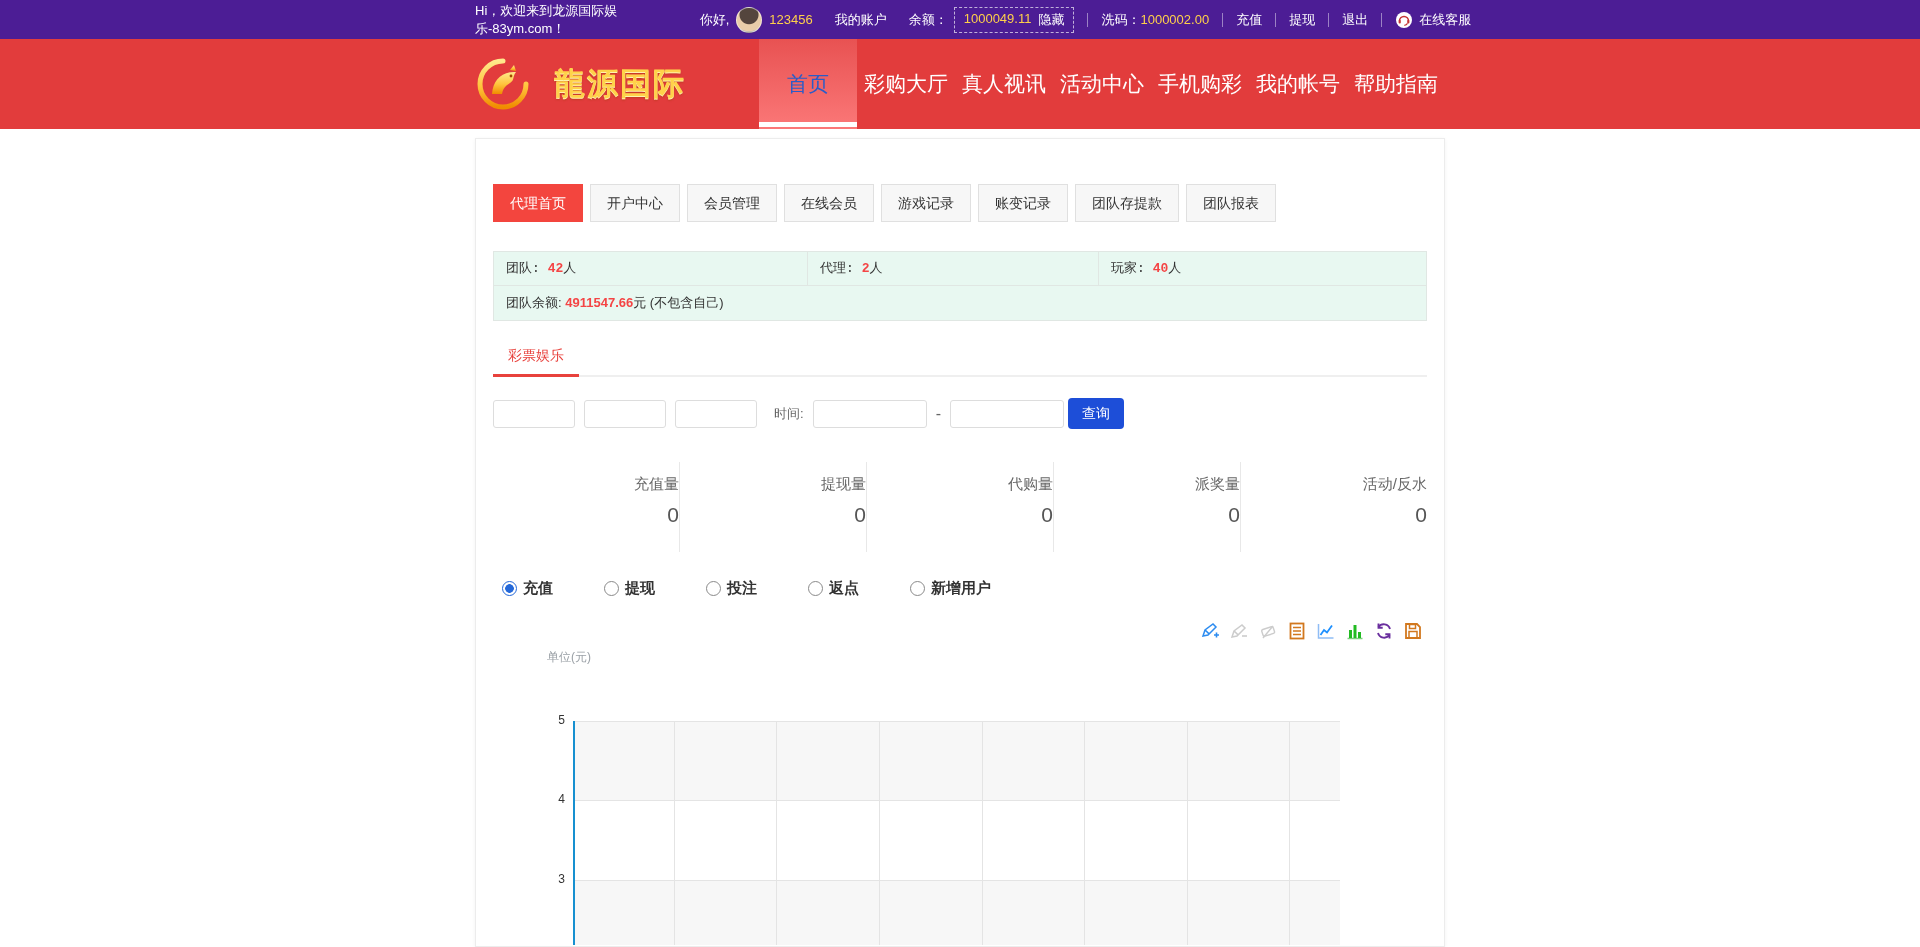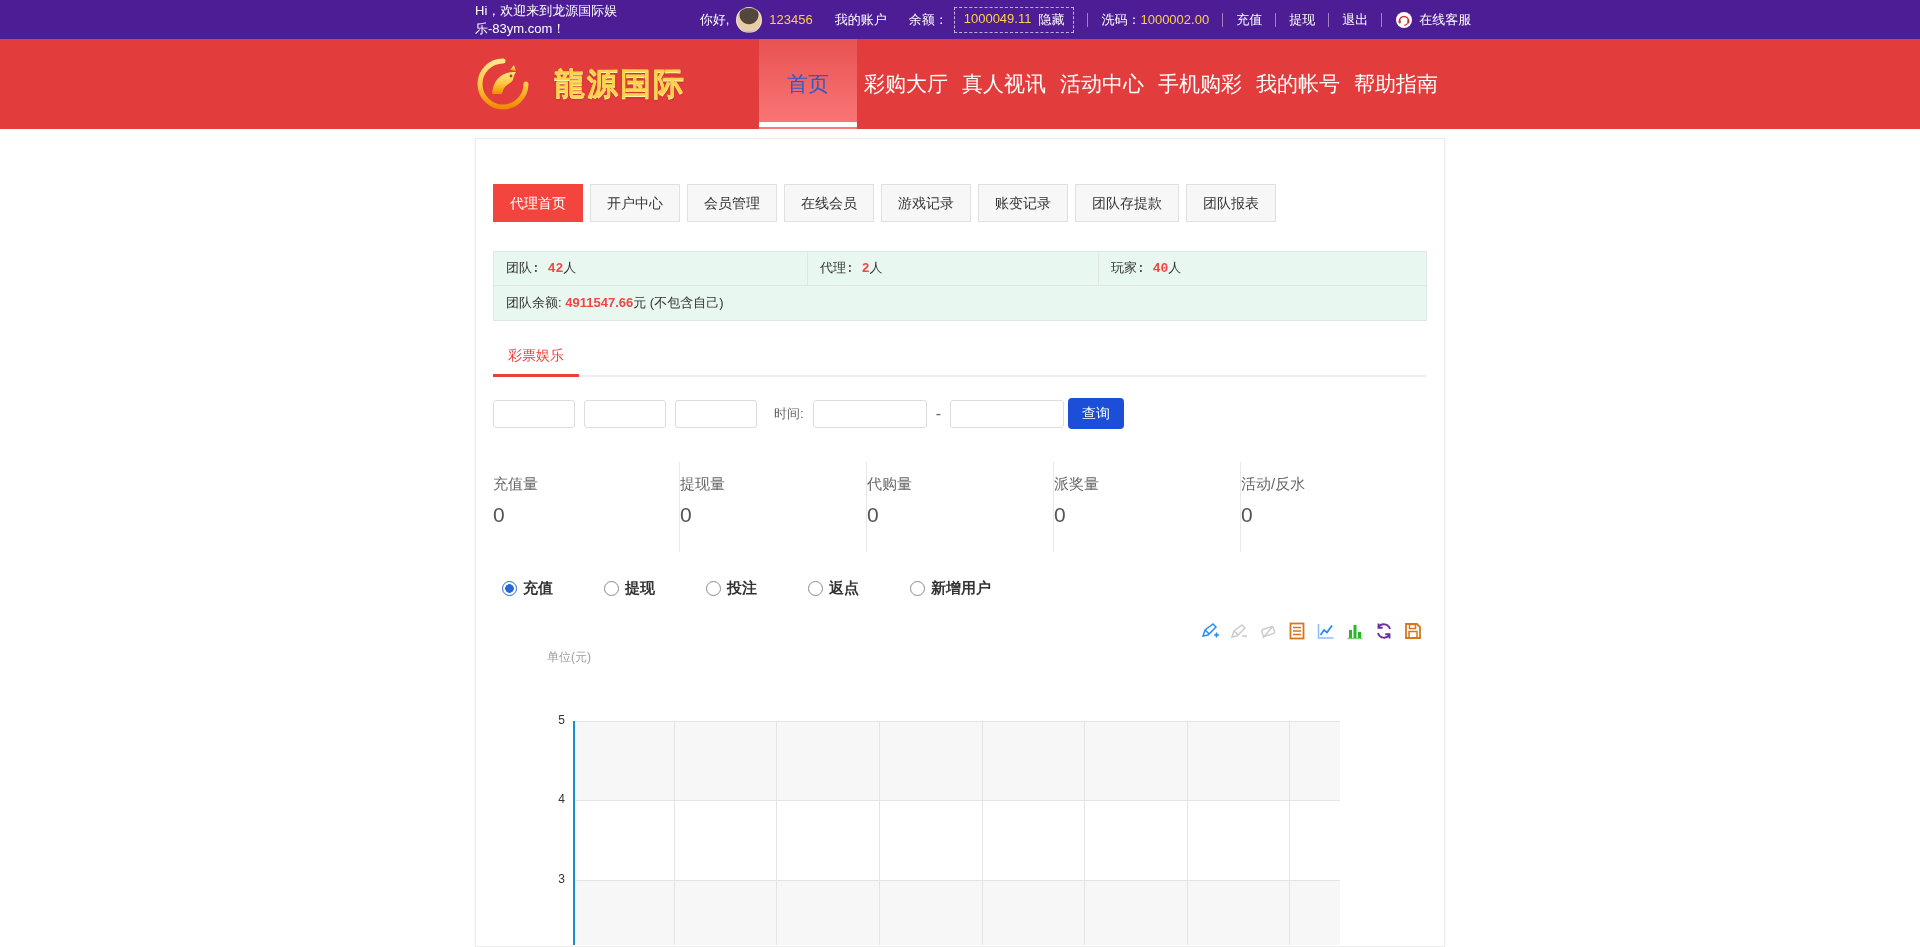--- a/index.html
+++ b/index.html
@@ -60,21 +60,21 @@
   .filter-row { margin-top:21px; display:flex; align-items:center; }
   .inp { width:82px; height:28px; border:1px solid #ddd; border-radius:3px; margin-right:9px; outline:none; padding:0 6px; font-size:13px; }
   .date-inp { width:114px; margin-right:0; }
   .time-label { margin:0 9px 0 8px; color:#666; font-size:13px; }
   .dash { margin:0 9px; color:#666; }
   .btn-search { margin-left:4px; width:56px; height:31px; background:#1d4ed8; color:#fff; border:none;
     border-radius:4px; font-size:14px; cursor:pointer; }
 
   
   .stats-row { margin-top:33px; display:flex; height:90px; }
-  .stat { flex:1; text-align:left; border-left:1px solid #e8e8e8; }
+  .stat { flex:1; text-align:right; border-left:1px solid #e8e8e8; }
   .stat:first-child { border-left:none; }
   .stat-label { margin-top:13px; font-size:15px; color:#666; }
   .stat-value { margin-top:9px; font-size:21px; color:#555; }
 
   
   .radio-row { margin-top:27px; display:flex; padding-left:9px; }
   .radio-item { width:102px; display:flex; align-items:center; font-size:15px; font-weight:bold; color:#333; cursor:pointer; }
   .radio-circle { width:15px; height:15px; border-radius:50%; border:1px solid #8a8a8a; margin-right:6px; background:#fff; }
   .radio-item.checked .radio-circle { border-color:#2468d9;
     background:radial-gradient(circle at center, #2468d9 0 4px, #fff 4.6px); }

